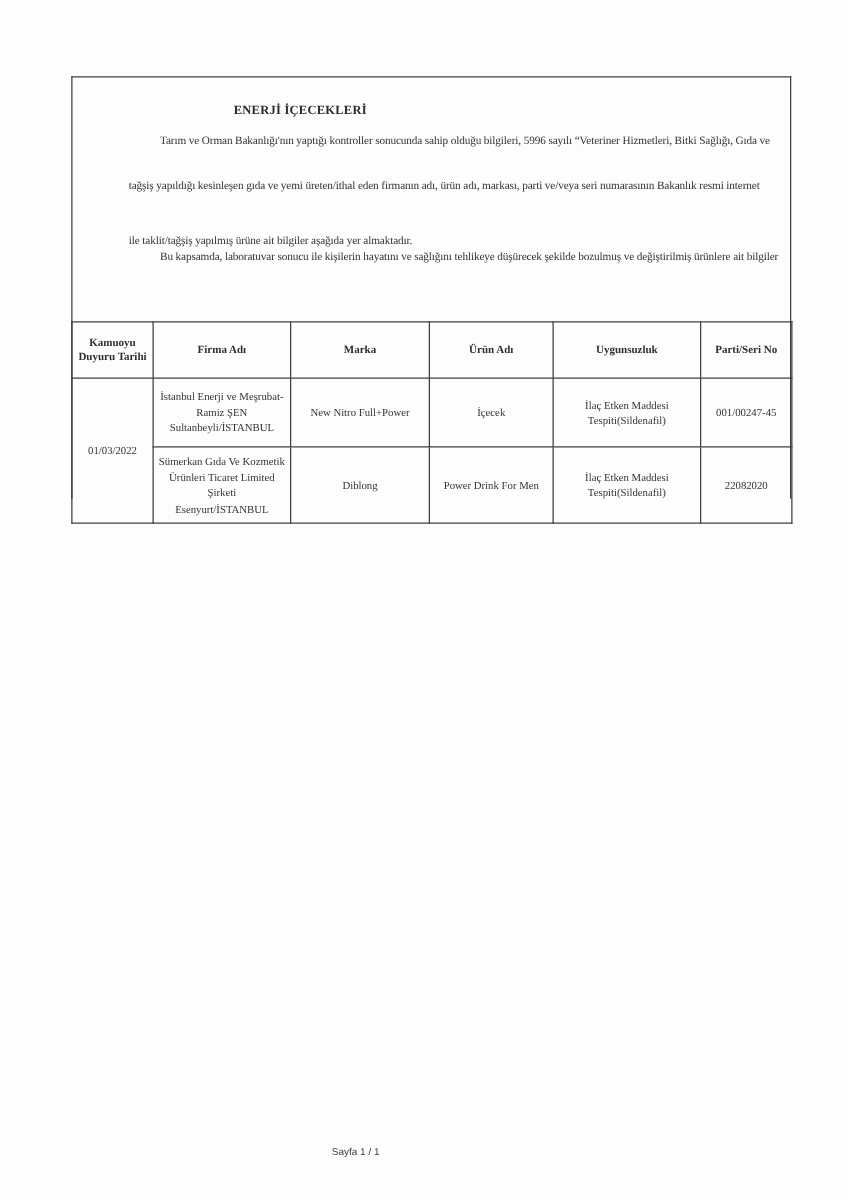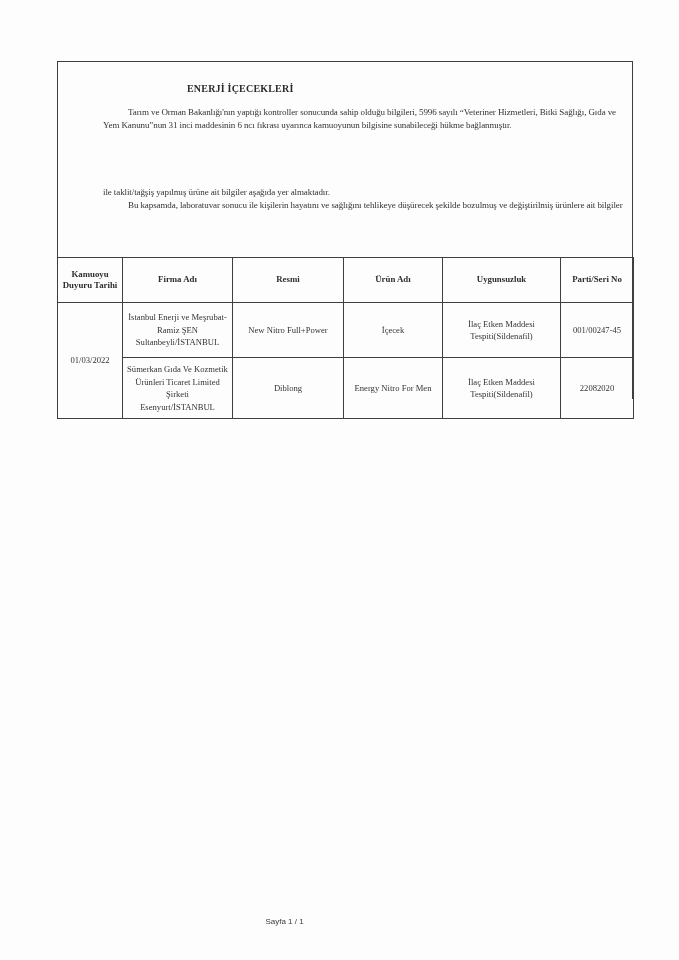--- a/index.html
+++ b/index.html
@@ -88,24 +88,24 @@
 </style>
 </head>
 <body>
 
 <div class="doc-box">
 
   <div class="doc-title">ENERJİ İÇECEKLERİ</div>
 
   <div class="para p1">
     <div class="ln ind">Tarım ve Orman Bakanlığı'nın yaptığı kontroller sonucunda sahip olduğu bilgileri, 5996 sayılı “Veteriner Hizmetleri, Bitki Sağlığı, Gıda ve</div>
-    <div class="ln">Yem Kanunu”nun 31 inci maddesinin 6 ncı fıkrası uyarınca kamuoyunun bilgisine sunabileceği hükme bağlanmıştır.</div>
   </div>
 
   <div class="para p2">
+    <div class="ln">tağşiş yapıldığı kesinleşen gıda ve yemi üreten/ithal eden firmanın adı, ürün adı, markası, parti ve/veya seri numarasının Bakanlık resmi internet</div>
   </div>
 
   <div class="para p3">
     <div class="ln">ile taklit/tağşiş yapılmış ürüne ait bilgiler aşağıda yer almaktadır.</div>
     <div class="ln ind">Bu kapsamda, laboratuvar sonucu ile kişilerin hayatını ve sağlığını tehlikeye düşürecek şekilde bozulmuş ve değiştirilmiş ürünlere ait bilgiler</div>
   </div>
 
 
   <table class="pub">
     <colgroup>
@@ -114,21 +114,21 @@
         <col style="width:111px">
       <col style="width:99px">
         <col style="width:118px">
         <col style="width:73px">
     </colgroup>
     <tbody>
         <tr class="hdr">
       <th>Kamuoyu
 Duyuru Tarihi</th>
       <th>Firma Adı</th>
-      <th>Resmi</th>
+      <th>Marka</th>
       <th>Ürün Adı</th>
       <th>Uygunsuzluk</th>
       <th>Parti/Seri No</th>
     </tr>
     <tr class="row1">
       <td rowspan="2">01/03/2022</td>
       <td>İstanbul Enerji ve Meşrubat-
 Ramiz ŞEN
 Sultanbeyli/İSTANBUL</td>
       <td>New Nitro Full+Power</td>
@@ -136,21 +136,21 @@
       <td>İlaç Etken Maddesi
 Tespiti(Sildenafil)</td>
       <td>001/00247-45</td>
     </tr>
     <tr class="row2">
       <td>Sümerkan Gıda Ve Kozmetik
 Ürünleri Ticaret Limited
 Şirketi
 Esenyurt/İSTANBUL</td>
       <td>Diblong</td>
-      <td>Energy Nitro For Men</td>
+      <td>Power Drink For Men</td>
       <td>İlaç Etken Maddesi
 Tespiti(Sildenafil)</td>
       <td>22082020</td>
     </tr>
   </tbody>
     </table>
 
 </div>
 
 <div class="footer">Sayfa 1 / 1</div>

